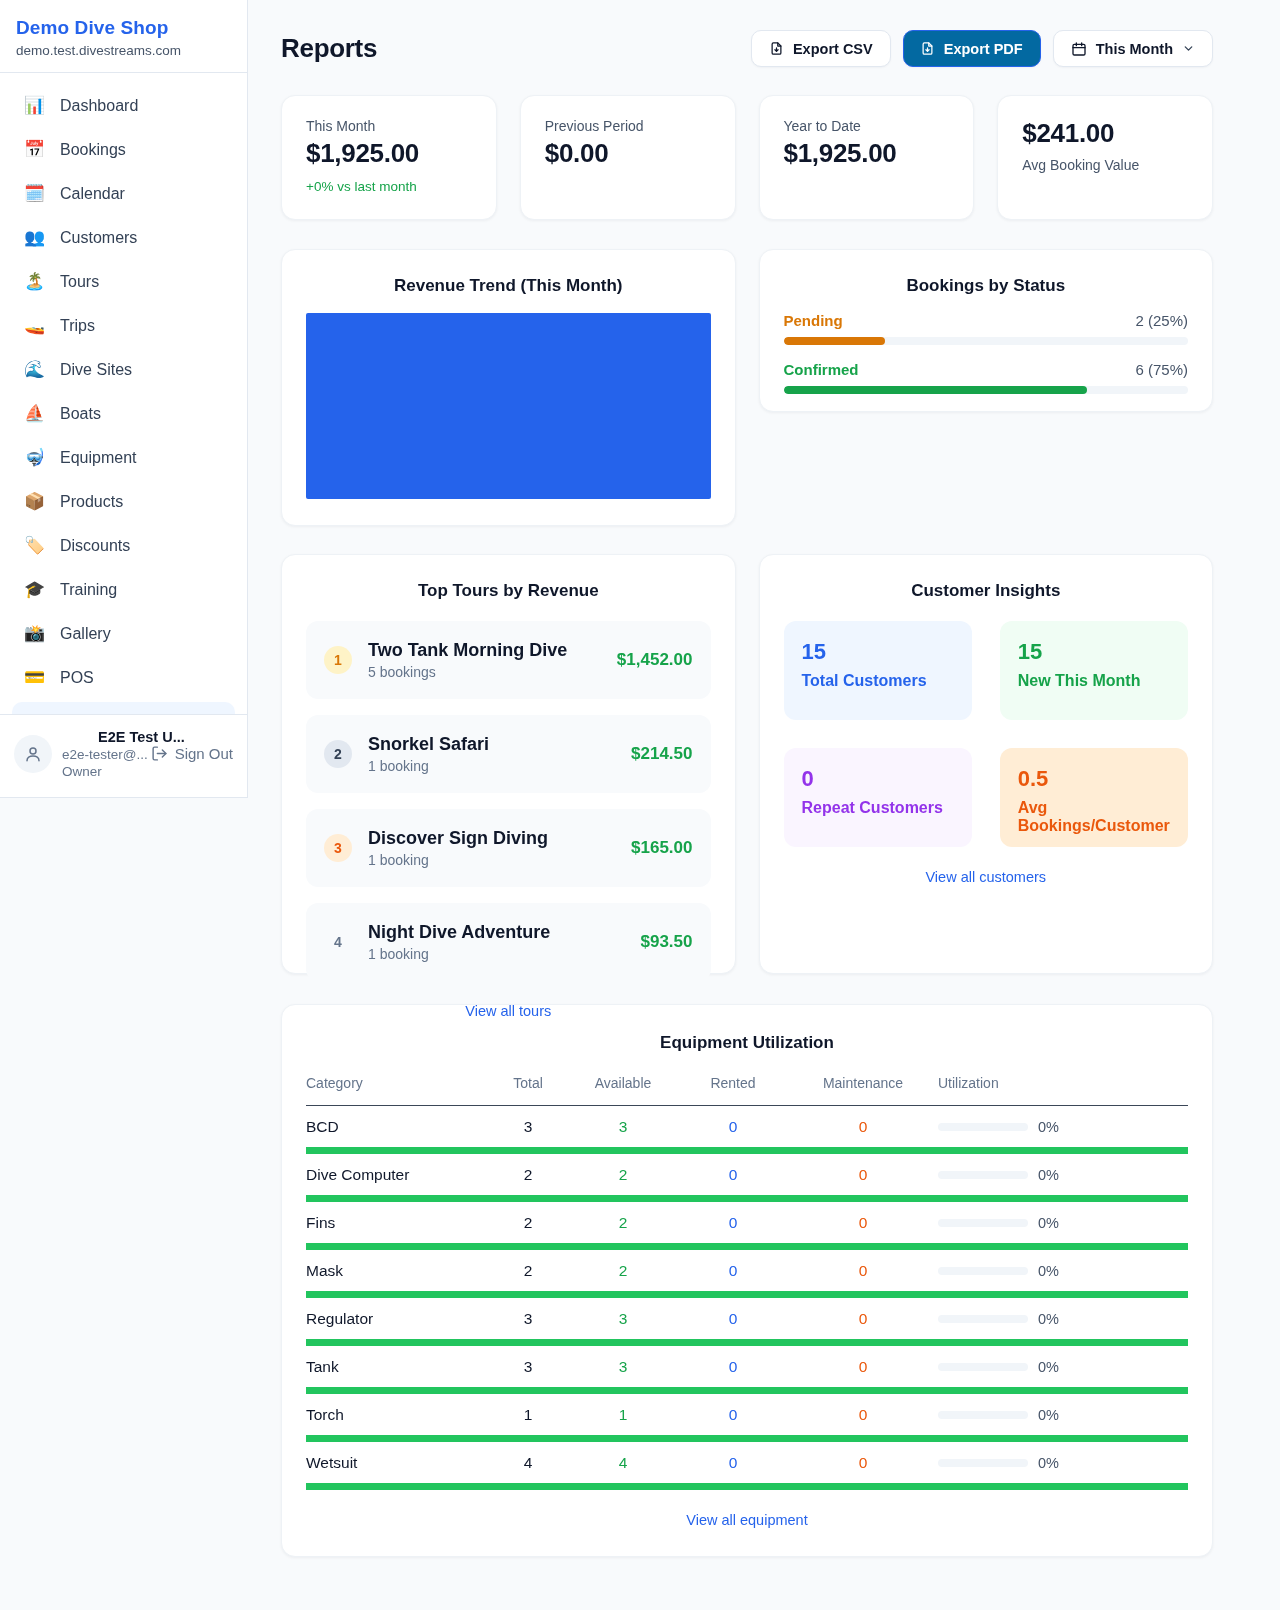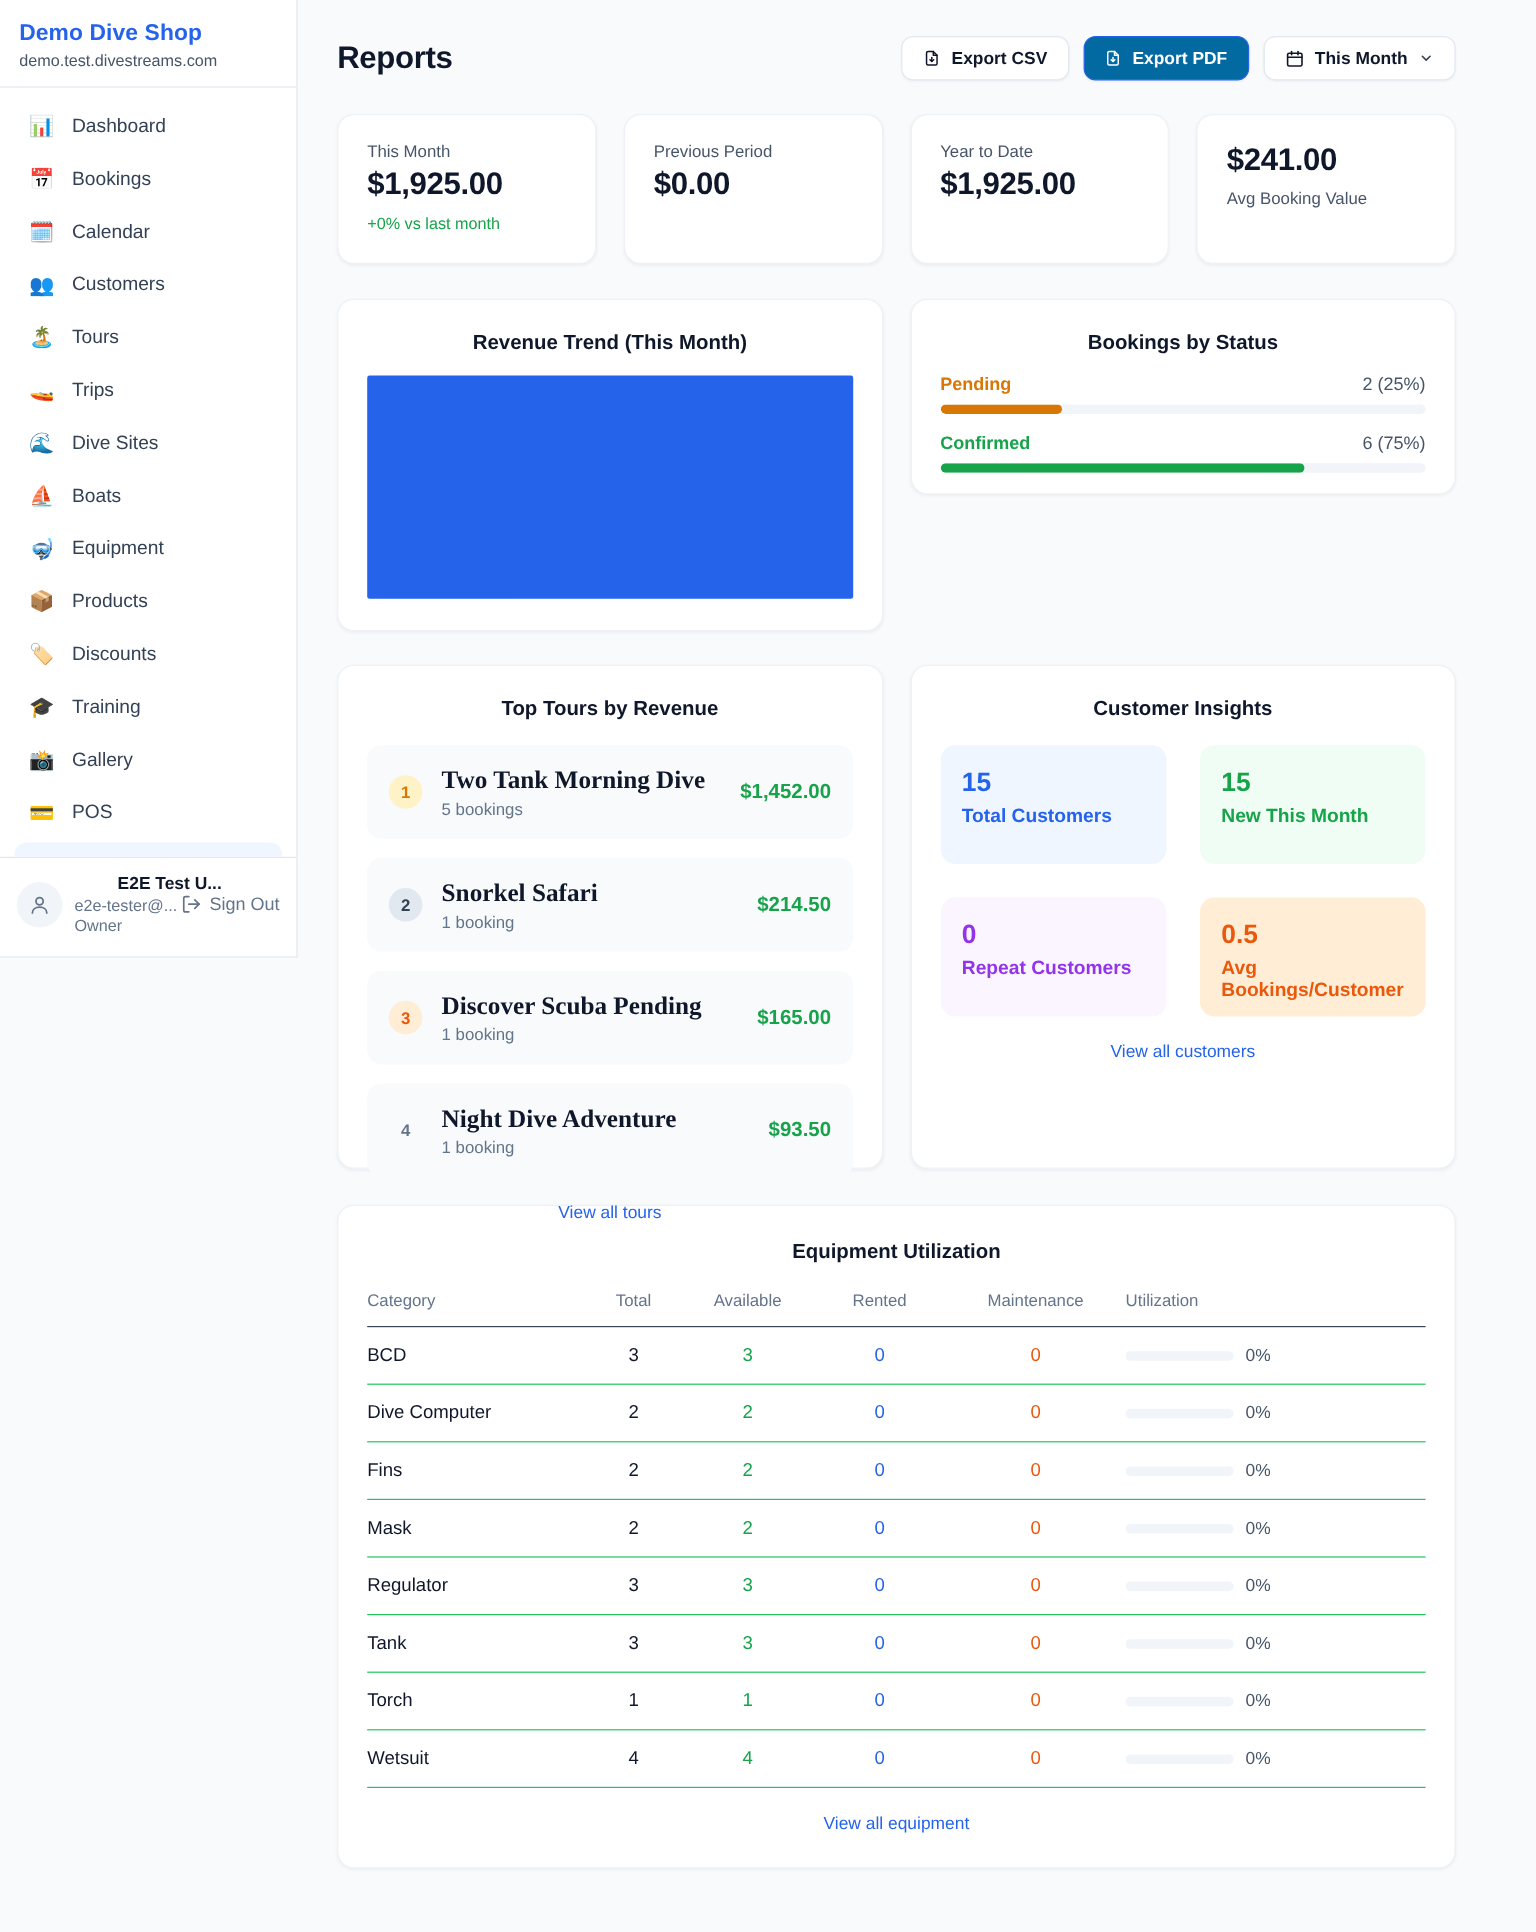--- a/index.html
+++ b/index.html
@@ -99,21 +99,21 @@
     background:#f8fafc; border-radius:12px; padding:14px 18px;
     margin-top:16px; height:78px;
   }
   .tour-row:first-of-type { margin-top:20px; }
   .rank {
     width:28px; height:28px; border-radius:50%;
     display:flex; align-items:center; justify-content:center;
     font-size:14px; font-weight:600; flex:0 0 auto;
   }
   .tour-info { flex:1; min-width:0; }
-  .tour-name { font-size:21px; font-weight:600;font-family:Liberation Serif, serif; }
+  .tour-name { font-size:18px; font-weight:600; }
   .tour-sub { font-size:14px; color:#64748b; margin-top:3px; }
   .tour-price { font-size:17px; font-weight:700; color:#16a34a; white-space:nowrap; }
   .view-link {
     display:block; text-align:center; color:#2563eb; font-size:14.5px;
     margin-top:22px; text-decoration:none; cursor:pointer;
   }
   
   .insights-card { padding:26px 24px 24px 24px; height:420px; }
   .tiles { display:grid; grid-template-columns:1fr 1fr; gap:28px; margin-top:20px; }
   .tile { border-radius:12px; padding:18px 18px 20px 18px; height:99px; }
@@ -121,21 +121,21 @@
   .tile-label { font-size:16px; font-weight:600; margin-top:7px; }
   
   .equip-card { margin-top:30px; padding:28px 24px 28px 24px; }
   .equip-table { margin-top:22px; }
   .t-row {
     display:grid;
     grid-template-columns:1fr 80px 110px 110px 150px 250px;
     align-items:center;
   }
   .t-head { color:#64748b; font-size:14px; padding-bottom:14px; border-bottom:1px solid #3b4758; }
-  .t-body-row { height:48px; border-bottom:1px solid #22c55e; font-size:15.5px; }
+  .t-body-row { height:48px; border-bottom:7px solid #22c55e; font-size:15.5px; }
   .t-body-row:last-child { }
   .c-num { text-align:center; }
   .c-available { color:#16a34a; }
   .c-rented { color:#2563eb; }
   .c-maint { color:#ea580c; }
   .c-util { display:flex; align-items:center; gap:10px; }
   .util-track { width:90px; height:8px; border-radius:5px; background:#f1f5f9; }
   .util-text { font-size:14.5px; color:#475569; }
   .icon-svg { display:block; }
 </style>
@@ -333,21 +333,21 @@
             <span class="rank" style="color: rgb(51, 65, 85); background: rgb(226, 232, 240);">2</span>
             <span class="tour-info">
               <span class="tour-name" style="display:block">Snorkel Safari</span>
               <span class="tour-sub" style="display:block">1 booking</span>
             </span>
             <span class="tour-price">$214.50</span>
           </div>
           <div class="tour-row">
             <span class="rank" style="color: rgb(234, 88, 12); background: rgb(255, 237, 213);">3</span>
             <span class="tour-info">
-              <span class="tour-name" style="display:block">Discover Scuba Pending</span>
+              <span class="tour-name" style="display:block">Discover Sign Diving</span>
               <span class="tour-sub" style="display:block">1 booking</span>
             </span>
             <span class="tour-price">$165.00</span>
           </div>
           <div class="tour-row">
             <span class="rank" style="color: rgb(100, 116, 139); background: transparent;">4</span>
             <span class="tour-info">
               <span class="tour-name" style="display:block">Night Dive Adventure</span>
               <span class="tour-sub" style="display:block">1 booking</span>
             </span>

